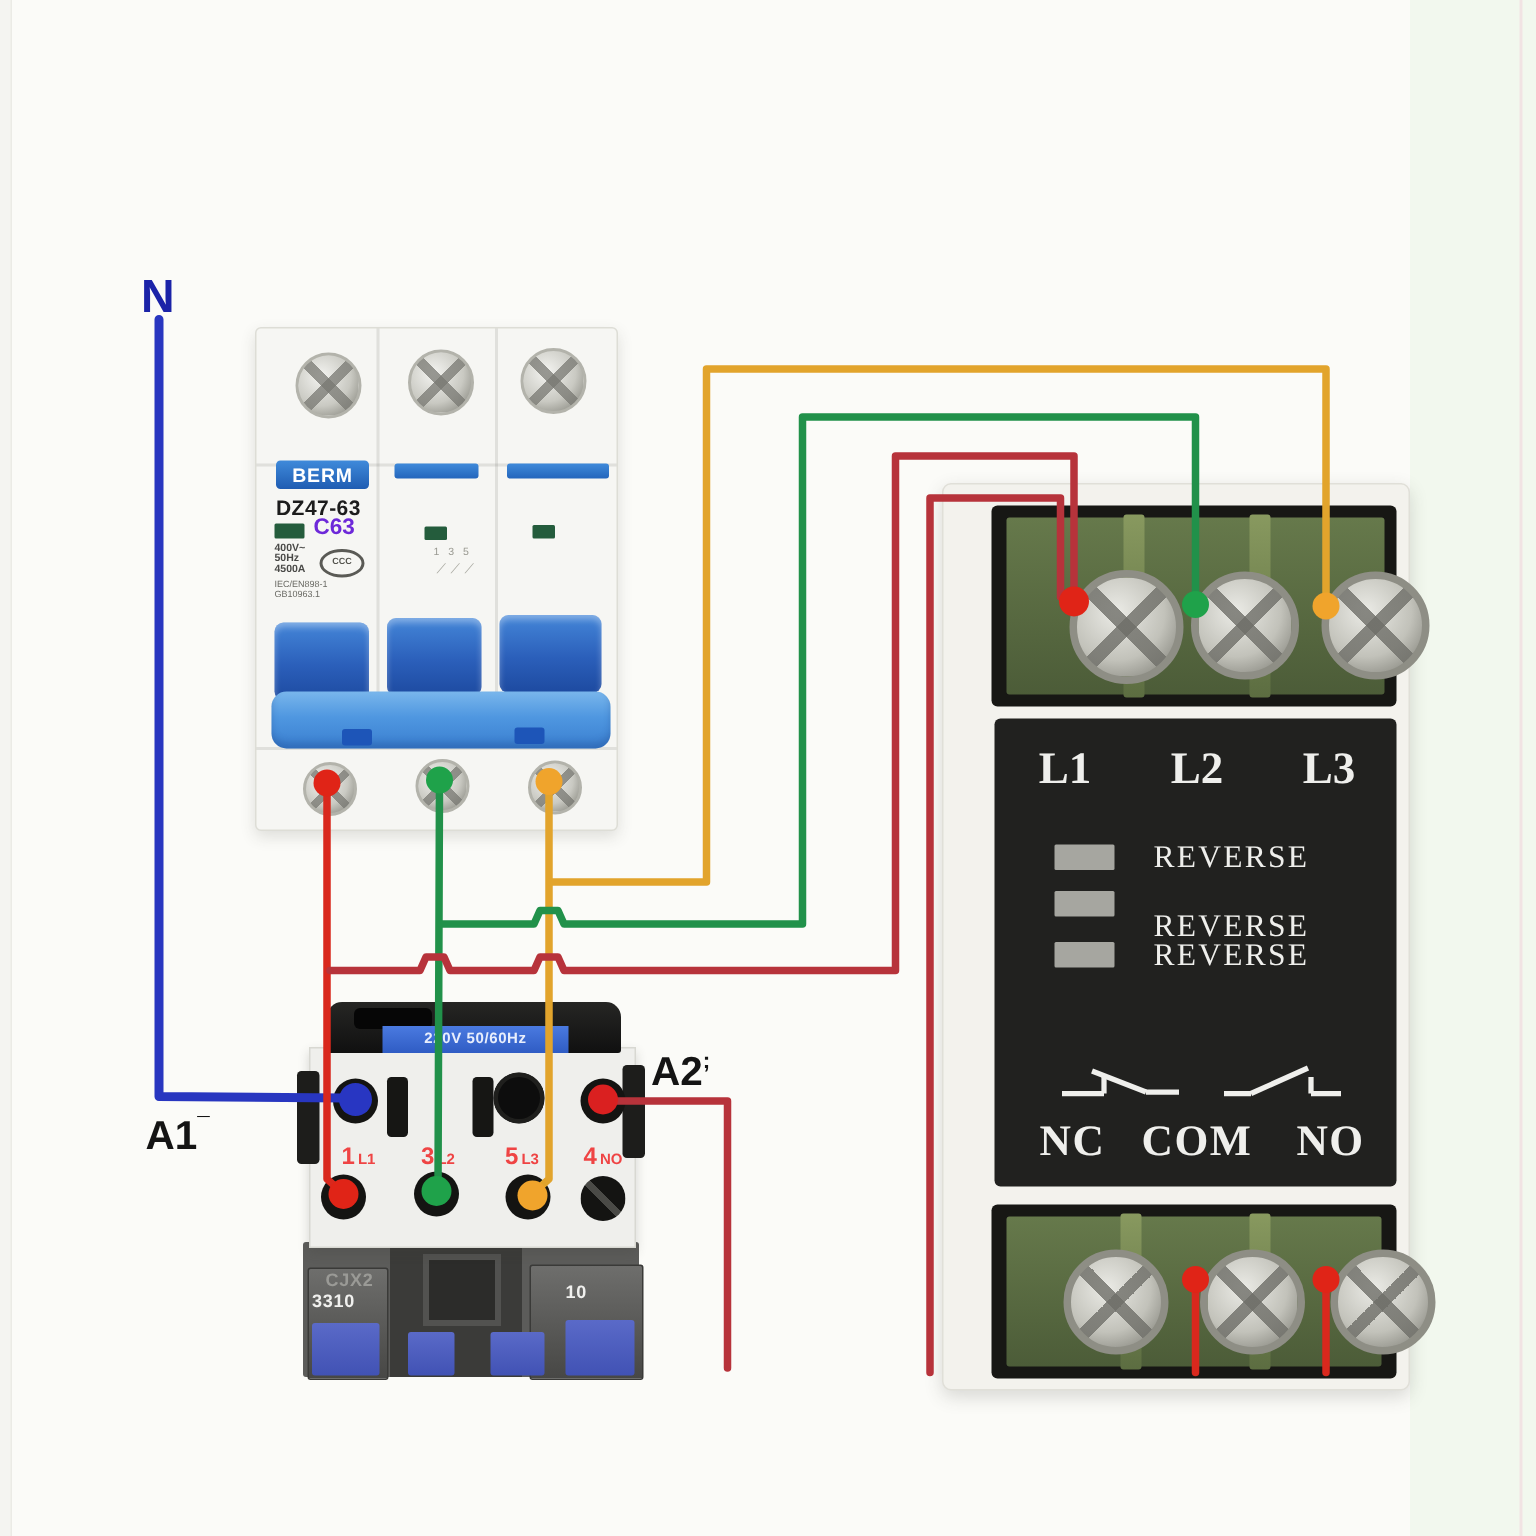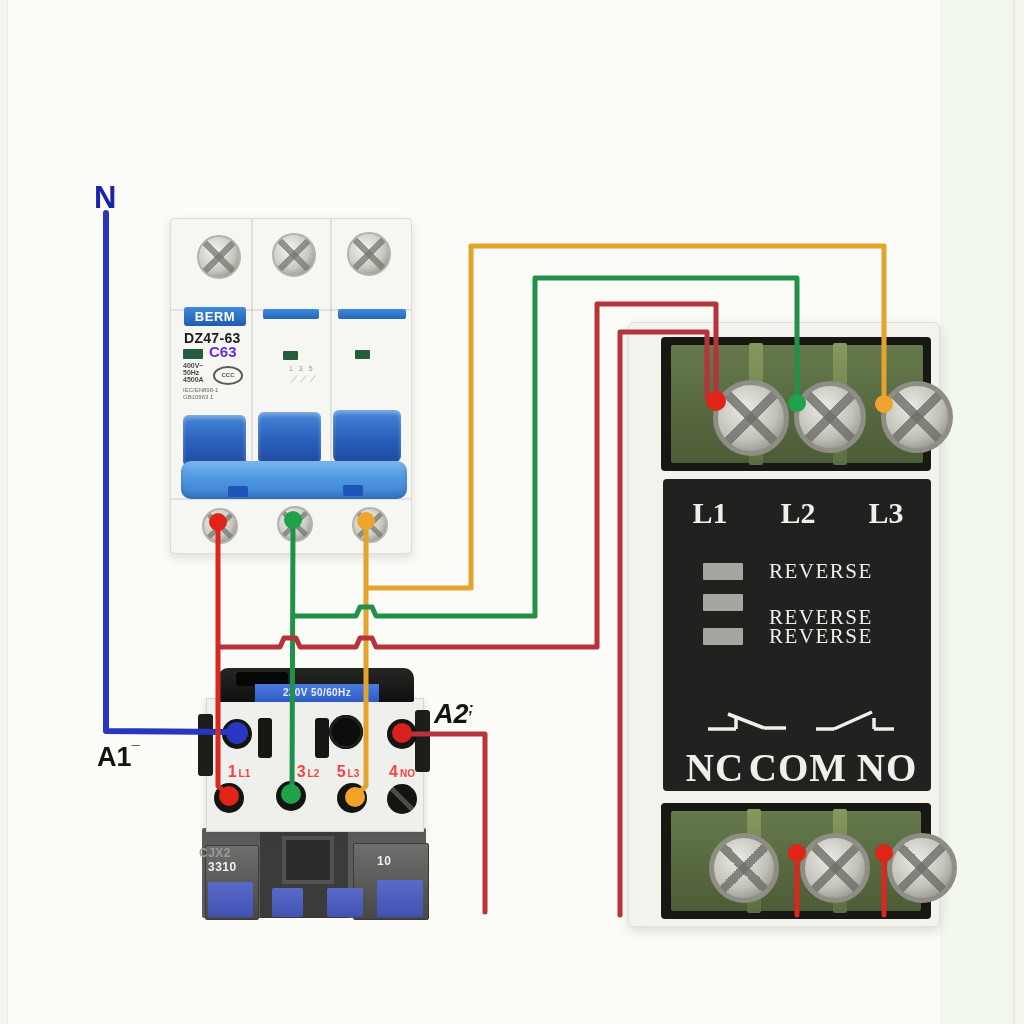--- a/index.html
+++ b/index.html
@@ -9,21 +9,21 @@
 
   
   .bg-left{left:0;top:0;width:7px;height:1024px;background:#f4f4f1;border-right:1px solid #ebebe6;}
   .bg-right{left:940px;top:0;width:84px;height:1024px;background:#f2f8ee;}
   .bg-rline{left:1013px;top:0;width:2px;height:1024px;background:#f1e3e3;}
 
   
   .lbl{position:absolute;font-weight:bold;color:#141414;}
   .lbl-n{left:94px;top:180px;font-size:31px;color:#1b23a8;}
   .lbl-a1{left:97px;top:742px;font-size:27px;}
-  .lbl-a2{left:434px;top:699px;font-size:27px;font-style:italic;}
+  .lbl-a2{left:434px;top:699px;font-size:27px;}
   .lbl .mark{font-size:15px;vertical-align:top;}
 
   
   .breaker{left:170px;top:218px;width:240px;height:334px;background:#f6f6f3;
            border:1px solid #dddDD6;border-radius:4px;box-shadow:0 4px 10px rgba(60,60,55,.15);}
   .breaker .vdiv{position:absolute;top:0;width:2px;height:279px;background:rgba(90,90,85,.14);}
   .breaker .hdiv{position:absolute;left:0;width:240px;height:2px;background:rgba(90,90,85,.14);}
   .screw{position:absolute;border-radius:50%;
          background:
            linear-gradient(45deg,transparent 44%,rgba(120,120,114,.75) 44%,rgba(120,120,114,.75) 56%,transparent 56%),
@@ -92,21 +92,21 @@
             linear-gradient(45deg,transparent 45%,rgba(110,110,104,.8) 45%,rgba(110,110,104,.8) 55%,transparent 55%),
             linear-gradient(-45deg,transparent 45%,rgba(110,110,104,.8) 45%,rgba(110,110,104,.8) 55%,transparent 55%),
             radial-gradient(circle at 40% 35%,#eBeBe6,#c2c2ba 55%,#94948c 82%,#7b7b73);
           border:5px solid #8e8e85;}
   .panel{position:absolute;left:34px;top:156px;width:268px;height:312px;background:#21211f;border-radius:4px;
          font-family:"Liberation Serif",serif;color:#efefec;}
   .phase{position:absolute;top:17px;width:80px;text-align:center;font-size:30px;font-weight:600;}
   .led{position:absolute;left:40px;width:40px;height:17px;background:#a6a6a0;border-radius:1px;}
   .sttext{position:absolute;left:106px;font-size:21px;letter-spacing:1.5px;font-weight:500;}
   .contacts{position:absolute;left:43px;top:226px;}
-  .clab{position:absolute;top:266px;transform:translateX(-50%);font-size:39px;font-weight:600;letter-spacing:1px;}
+  .clab{position:absolute;top:266px;transform:translateX(-50%);font-size:29px;font-weight:600;letter-spacing:1px;}
 
   #wire-layer{position:absolute;left:0;top:0;z-index:50;pointer-events:none;}
 </style>
 </head>
 <body>
 
 <div class="stage">
 
   <div class="abs bg-left"></div>
   <div class="abs bg-right"></div>
@@ -162,21 +162,21 @@
     <div class="screw bs" style="left:106px;top:287px"></div>
     <div class="screw bs" style="left:181px;top:288px"></div>
   </div>
 
   <div class="abs contactor">
     <div class="ctc-lower"></div>
     <div class="ctc-mid"></div>
     <div class="ctc-midin"></div>
     <div class="ctc-cover" style="left:7px;top:177px;width:52px;height:73px"></div>
     <div class="ctc-cover" style="left:155px;top:175px;width:74px;height:75px"></div>
-    <div class="ctc-text dim" style="left:1px;top:178px">CJX2</div>
+    <div class="ctc-text dim" style="left:19px;top:178px">CJX2</div>
     <div class="ctc-text" style="left:10px;top:192px">3310</div>
     <div class="ctc-text" style="left:179px;top:186px">10</div>
     <div class="bluerect" style="left:10px;top:214px;width:45px;height:35px"></div>
     <div class="bluerect" style="left:74px;top:220px;width:31px;height:29px"></div>
     <div class="bluerect" style="left:129px;top:220px;width:36px;height:29px"></div>
     <div class="bluerect" style="left:179px;top:212px;width:46px;height:37px"></div>
 
     <div class="ctc-face"></div>
     <div class="ctc-cap">
       <div class="notch"></div>
@@ -186,21 +186,21 @@
     <div class="clamp" style="left:0px"></div>
     <div class="clamp" style="left:217px;top:42px"></div>
 
     <div class="recess" style="left:24px;top:51px"></div>
     <div class="slotscrew" style="left:60px"></div>
     <div class="slotscrew" style="left:117px"></div>
     <div class="knob"></div>
     <div class="recess" style="left:189px;top:51px"></div>
 
     <div class="tlab" style="left:41px"><span class="num">1</span><span class="sub">L1</span></div>
-    <div class="tlab" style="left:110px"><span class="num">3</span><span class="sub">L2</span></div>
+    <div class="tlab" style="left:94px"><span class="num">3</span><span class="sub">L2</span></div>
     <div class="tlab" style="left:150px"><span class="num">5</span><span class="sub">L3</span></div>
     <div class="tlab" style="left:204px"><span class="num">4</span><span class="sub">NO</span></div>
 
     <div class="recess" style="left:16px;top:115px"></div>
     <div class="recess" style="left:78px;top:113px"></div>
     <div class="recess" style="left:139px;top:115px"></div>
     <div class="recess" style="left:189px;top:116px;background:
       linear-gradient(45deg,transparent 44%,#4a4a46 44%,#4a4a46 56%,transparent 56%),#141412"></div>
   </div>
 

